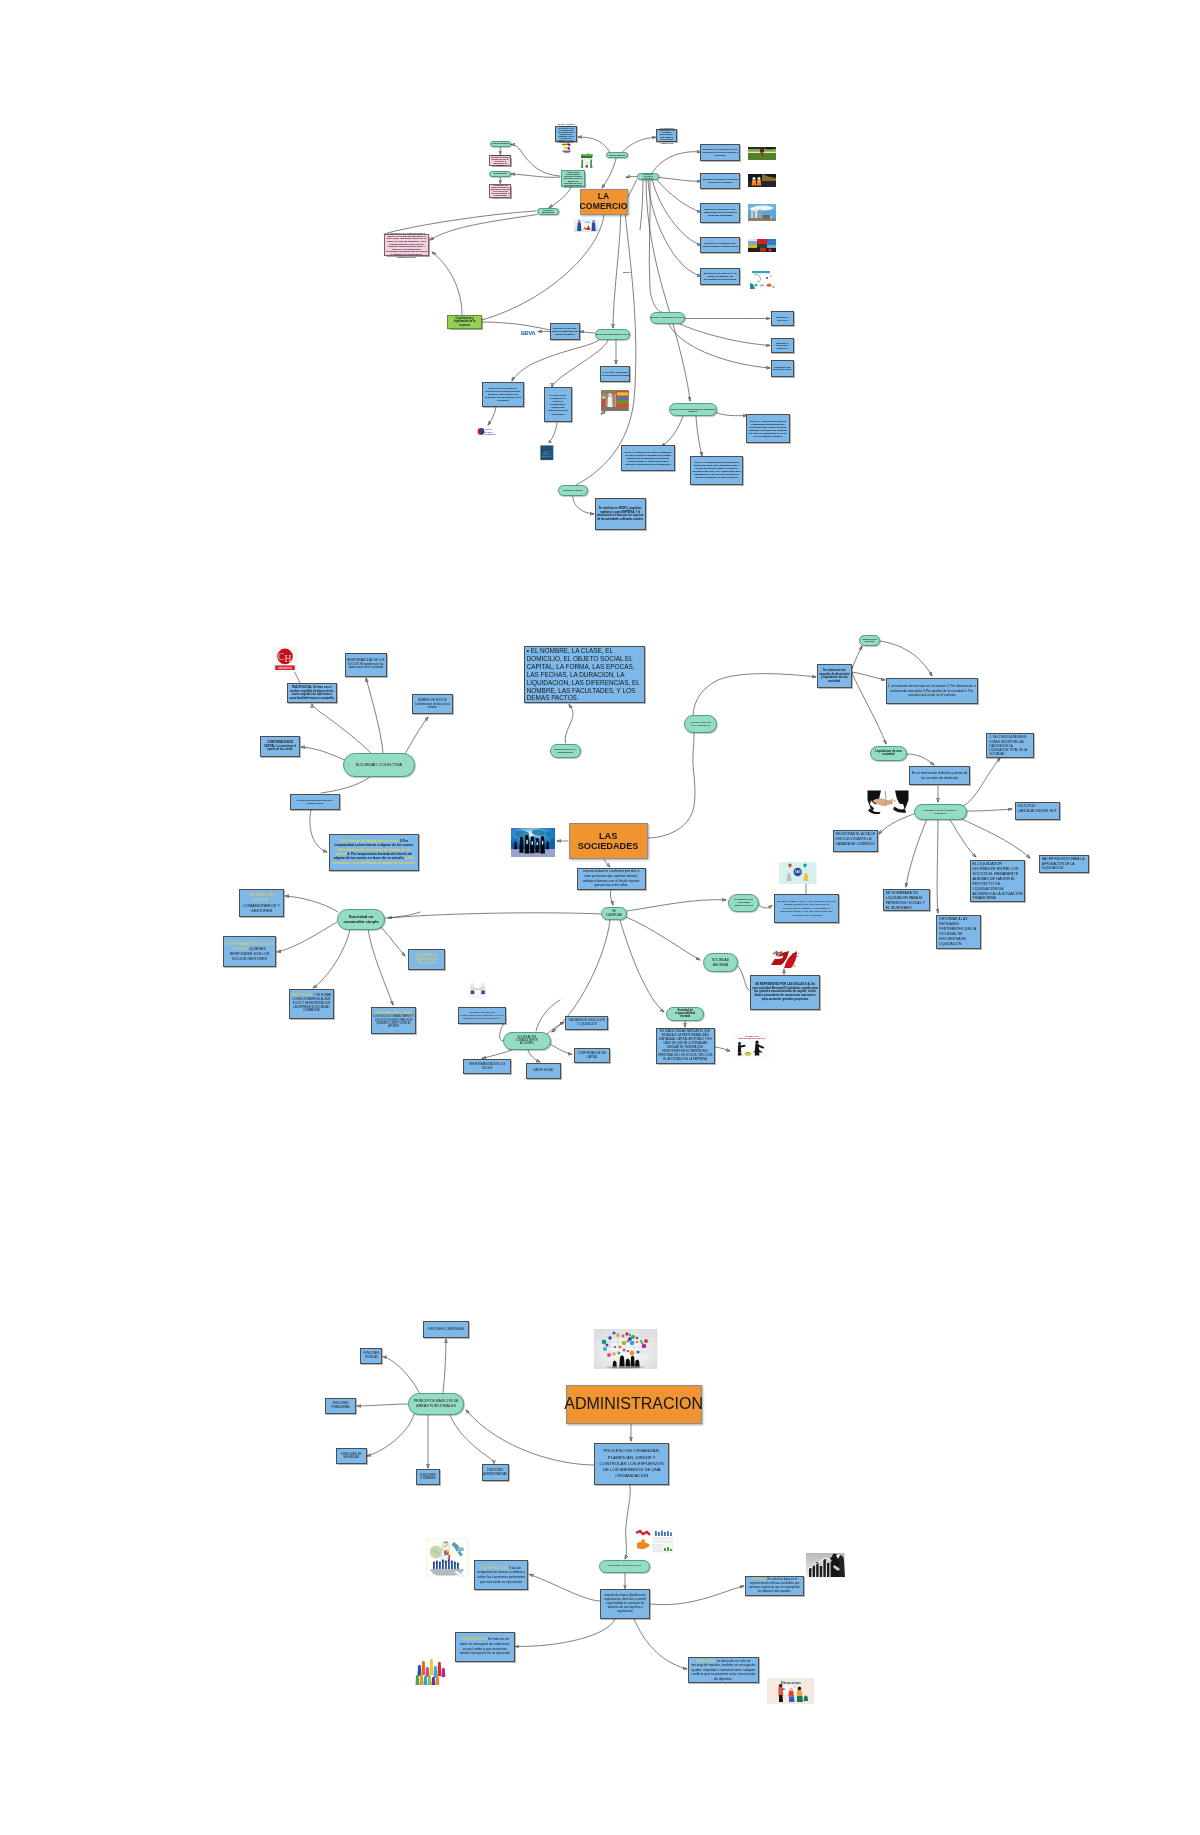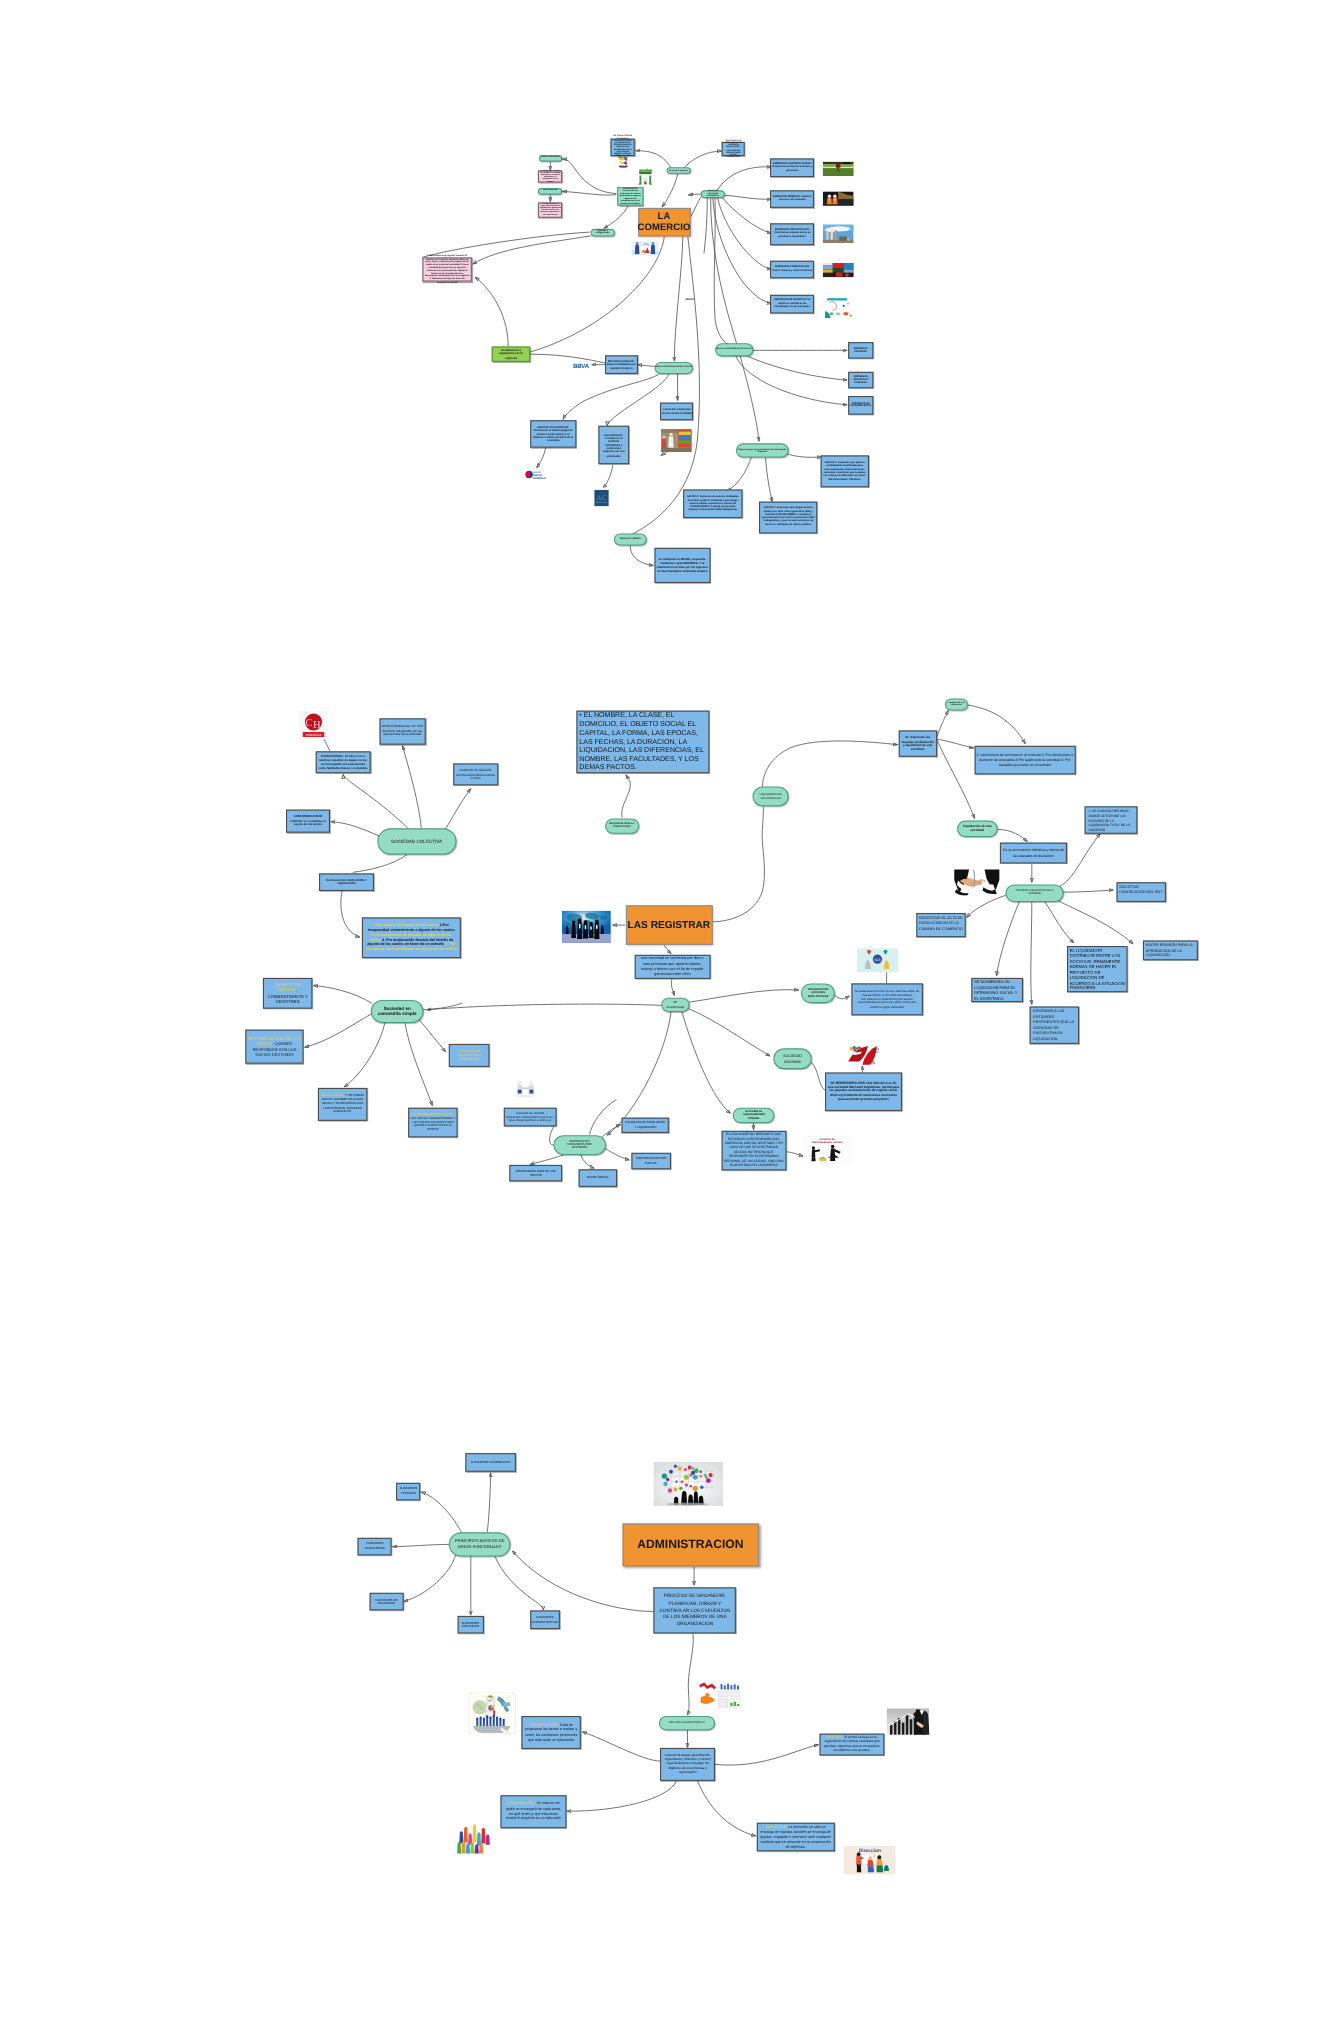--- a/index.html
+++ b/index.html
@@ -447,21 +447,21 @@
   <g fill="#141414">
   <circle cx="27" cy="10.2" r="1.6"></circle>
   <path d="M25.4 11.8 h3.2 l.6 7.4 h-4.4z"></path>
   <path d="M28.6 12.6 l5.6 2.4 l-.9 1.8 l-5.3 -2.2z"></path>
   <path d="M22.5 20.2 l6 -2.6 l4.4 2.8 z"></path>
   <path d="M25 19.4 h4 l.4 4 h-4.8z"></path>
   </g>
   <path d="M14.5 21.6 q3.4 -3 6.8 0 q-3.4 2.2 -6.8 0z" fill="#1d8a3a"></path>
   <path d="M14.5 21.6 q3.4 -1.8 6.8 0 l-.5 1.6 q-2.9 1.1 -5.8 0z" fill="#e8c23d"></path>
 </svg>
-<div class="node no" style="left:568.5px;top:822.5px;width:79.2px;height:36.9px;font-size:9.2px;font-weight:700;">LAS REGISTRAR</div>
+<div class="node no" style="left:568.5px;top:822.5px;width:79.2px;height:36.9px;font-size:9.2px;font-weight:700;">LAS SOCIEDADES</div>
 
 <div class="node nb ta-left" style="left:523.7px;top:645.5px;width:121.7px;height:57.7px;font-size:6.45px;font-weight:400;padding:.8px 1px 1px 2px;line-height:1.22;align-items:flex-start;letter-spacing:-.03px;">• EL NOMBRE, LA CLASE, EL DOMICILIO, EL OBJETO SOCIAL EL CAPITAL, LA FORMA, LAS EPOCAS, LAS FECHAS, LA DURACION, LA LIQUIDACION, LAS DIFERENCIAS, EL NOMBRE, LAS FACULTADES, Y LOS DEMAS PACTOS.</div>
 <div class="node nt" style="left:549.5px;top:743.7px;width:31.5px;height:14.3px;font-size:2.1px;font-weight:700;">REQUISITOS PARA LA CONSTITUCION</div>
 <div class="node nb" style="left:576.6px;top:867.5px;width:69px;height:22px;font-size:3.5px;font-weight:400;padding:.5px 1.5px;line-height:1.38;">una sociedad se conforma por dos o mas personas que aportan dinero, trabajo o bienes con el fin de repartir ganancias entre ellos</div>
 
 <div class="node nt" style="left:342.5px;top:753.3px;width:72.5px;height:23.7px;font-size:4.2px;font-weight:400;">SOCIEDAD COLECTIVA</div>
 <div class="node nb" style="left:344.5px;top:652.5px;width:42.5px;height:24px;font-size:2.8px;line-height:1.32;font-weight:400;padding:.5px 1px;">RESPONSABILIDAD DE LOS SOCIOS: Responden por las operaciones de la sociedad</div>
 <div class="node nb" style="left:412px;top:694.3px;width:40.8px;height:20.2px;font-size:2.8px;line-height:1.32;font-weight:400;padding:.5px 1px;">NUMERO DE SOCIOS: Conformacion de dos socios mínimo</div>
 <div class="node nb" style="left:286.8px;top:683px;width:50px;height:20.3px;font-size:2.6px;line-height:1.3;font-weight:700;padding:.5px 1px;">RAZON SOCIAL: Se hace con el nombre o apellido de alguno de los  socios seguido con expresiones como familia/hermanos o compañía.</div>
 <div class="node nb" style="left:260.3px;top:735.8px;width:39.7px;height:21.1px;font-size:2.6px;line-height:1.3;font-weight:700;padding:.5px 1px;">CONFORMACION DE CAPITAL: Lo constituye el aporte de los socios</div>
@@ -723,21 +723,21 @@
   <circle cx="13.6" cy="7.6" r="1.7" fill="#1c1c1c"></circle>
   <path d="M22 13 q2.6 -2 4.4 0.6 l.6 5 h-5.6z" fill="#e0452b"></path>
   <path d="M22 18.5 h5 l.6 5.5 h-5.6z" fill="#2b5ec4"></path>
   <circle cx="24.2" cy="11.4" r="1.8" fill="#f0b58c"></circle>
   <path d="M30 12 q3 -2 4.8 1 l.6 6 h-5.6z" fill="#f0a13d"></path>
   <path d="M30 18 h5.4 l.5 6 h-6z" fill="#0f7a5c"></path>
   <circle cx="32.4" cy="10.4" r="1.8" fill="#1c1c1c"></circle>
   <path d="M37 19 q2 -3 3.6 0 l.6 4 h-4.6z" fill="#0f7a5c"></path>
   <circle cx="28" cy="9" r="1.4" fill="#f0d08c" opacity=".8"></circle>
 </svg>
-<div class="node no" style="left:565.6px;top:1384.6px;width:124px;height:39.7px;font-size:11px;font-weight:700;">ADMINISTRACION</div>
+<div class="node no" style="left:565.6px;top:1384.6px;width:136px;height:39.7px;font-size:16px;font-weight:400;">ADMINISTRACION</div>
 <div class="node nb" style="left:594.2px;top:1442.5px;width:75.1px;height:42.3px;font-size:4.3px;font-weight:400;padding:.5px 1px;line-height:1.42;">PROCESO DE ORGANIZAR, PLANIFICAR, DIRIGIR  Y CONTROLAR LOS ESFUERZOS DE LOS MIEMBROS DE UNA ORGANIZACION</div>
 <div class="node nt" style="left:408.1px;top:1393.2px;width:56px;height:21.7px;font-size:3.7px;font-weight:400;line-height:1.35;padding:0 4px;">PRINCIPIOS BASICOS DE AREAS FUNCIONALES</div>
 <div class="node nb" style="left:423.1px;top:1321.3px;width:46px;height:16.7px;font-size:2.7px;font-weight:400;line-height:1.3;">FUNCIONES COMERCIALES</div>
 <div class="node nb" style="left:360.2px;top:1348px;width:22.2px;height:15.8px;font-size:2.7px;font-weight:400;line-height:1.3;">FUNCIONES TECNICAS</div>
 <div class="node nb" style="left:325.4px;top:1397.7px;width:30.5px;height:16.5px;font-size:2.7px;font-weight:400;line-height:1.3;">FUNCIONES FINANCIERAS</div>
 <div class="node nb" style="left:335.9px;top:1448.3px;width:30.7px;height:15.6px;font-size:2.7px;font-weight:400;line-height:1.3;">FUNCIONES DE SEGURIDAD</div>
 <div class="node nb" style="left:415.6px;top:1469.2px;width:24.3px;height:16.2px;font-size:2.7px;font-weight:400;line-height:1.3;">FUNCIONES CONTABLES</div>
 <div class="node nb" style="left:481.6px;top:1464.4px;width:27.2px;height:16.3px;font-size:2.7px;font-weight:400;line-height:1.3;">FUNCIONES ADMINISTRATIVAS</div>
 <div class="node nt" style="left:599.4px;top:1560px;width:50.4px;height:13px;font-size:2.4px;font-weight:400;">PROCESO ADMINISTRATIVO</div>
 <div class="node nb" style="left:600px;top:1589px;width:50.3px;height:29.7px;font-size:2.85px;font-weight:400;padding:.5px 1px;line-height:1.38;">conjunto de etapas (planificación, organización, dirección y control) cuya finalidad es conseguir los objetivos de una empresa u organización</div>

